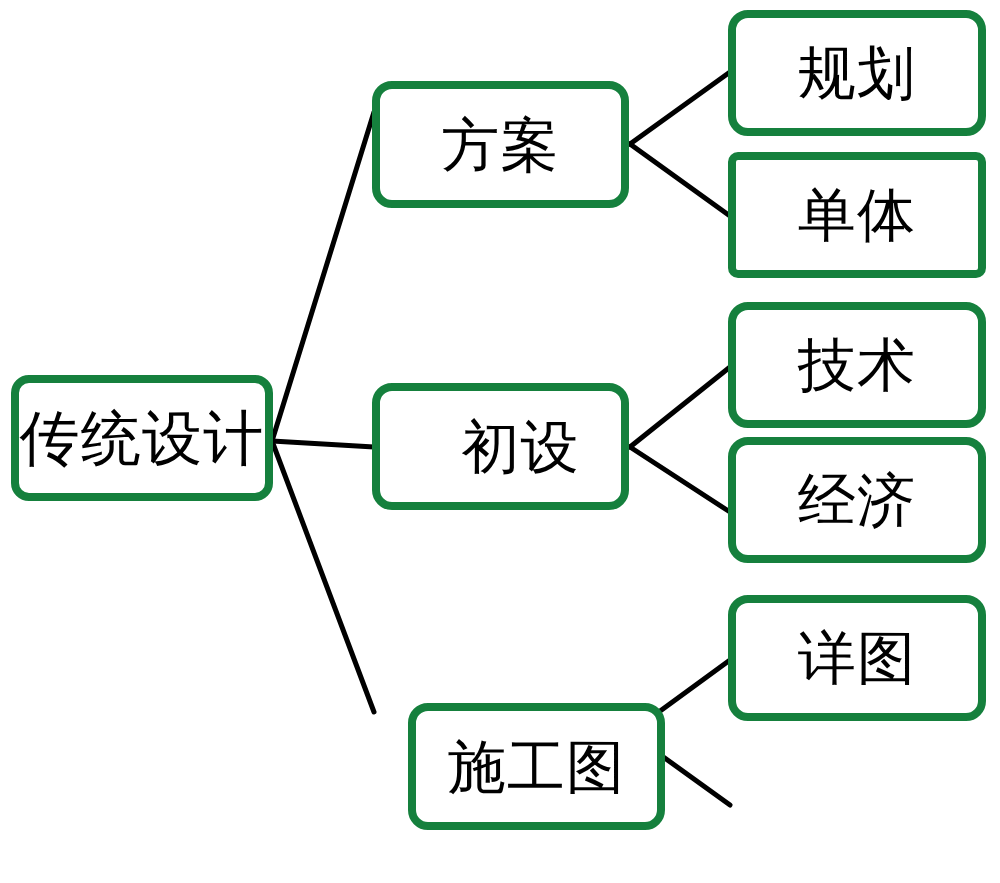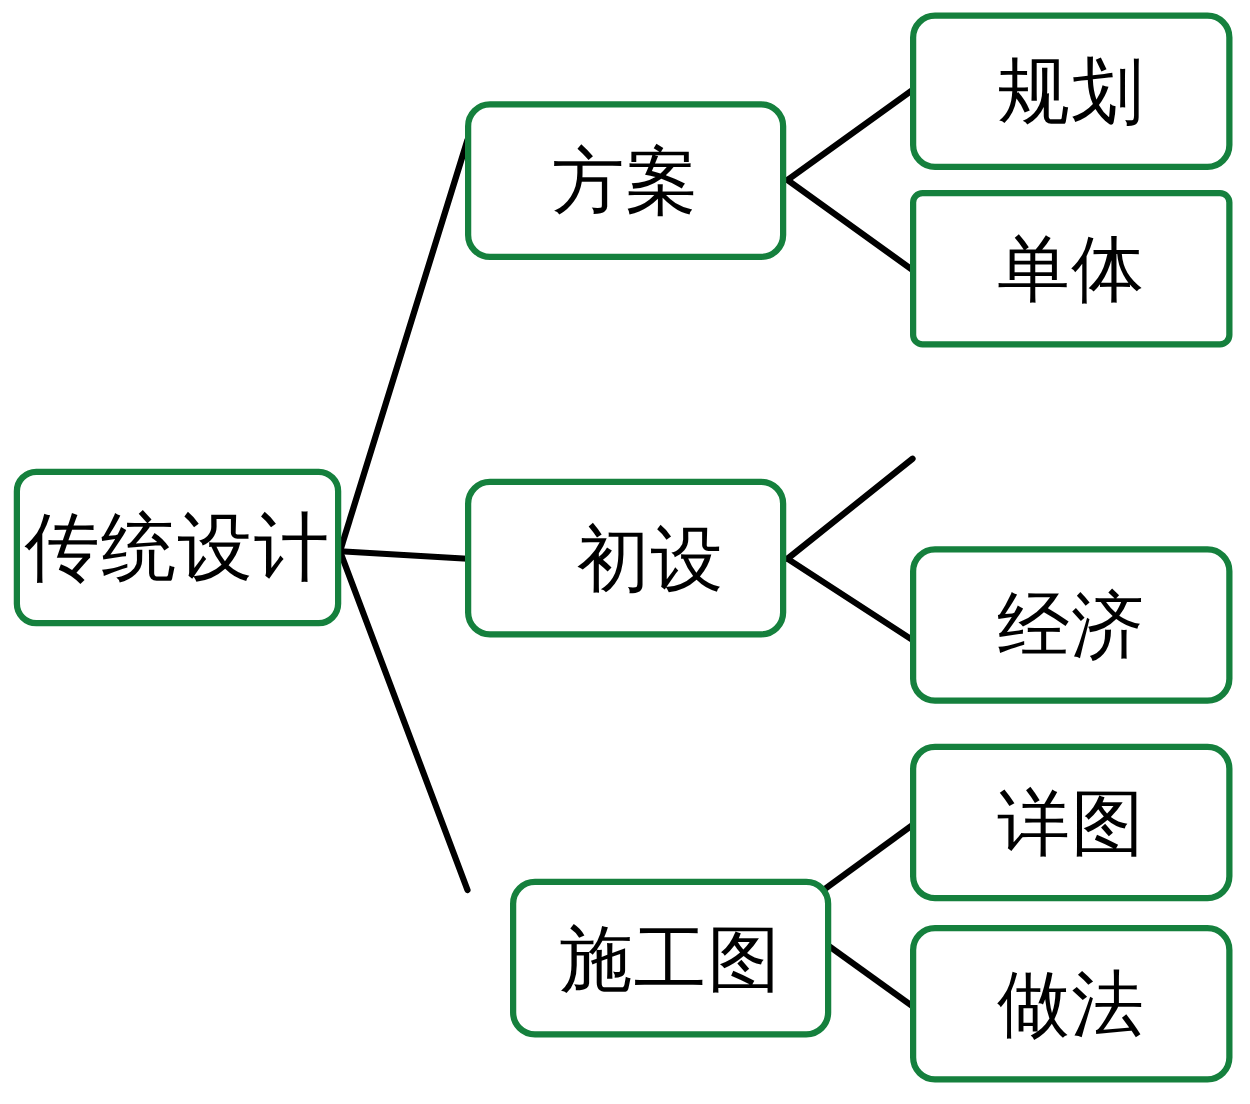--- a/index.html
+++ b/index.html
@@ -20,21 +20,21 @@
     left: 0;
     top: 0;
     width: 1000px;
     height: 883px;
     pointer-events: none;
   }
   .node {
     position: absolute;
     box-sizing: border-box;
     background: #ffffff;
-    border: 5px solid #15803d;
+    border: 8px solid #15803d;
     border-radius: 16px;
     display: flex;
     align-items: center;
     justify-content: center;
     z-index: 2;
   }
   .node-label {
     color: #000000;
     font-family: "DejaVu Serif", "Liberation Serif", serif;
     line-height: 1;
@@ -114,24 +114,24 @@
     <span class="node-label">施工图</span>
   </div>
 
   <div class="node node-leaf leaf-0-0">
     <span class="node-label">规划</span>
   </div>
   <div class="node node-leaf leaf-0-1">
     <span class="node-label">单体</span>
   </div>
 
+  <div class="node node-leaf leaf-1-0">
+    <span class="node-label">技术</span>
+  </div>
   <div class="node node-leaf leaf-1-1">
     <span class="node-label">经济</span>
   </div>
 
   <div class="node node-leaf leaf-2-0">
     <span class="node-label">详图</span>
   </div>
-  <div class="node node-leaf leaf-2-1">
-    <span class="node-label">做法</span>
-  </div>
 
 </div>
 
 </body></html>

